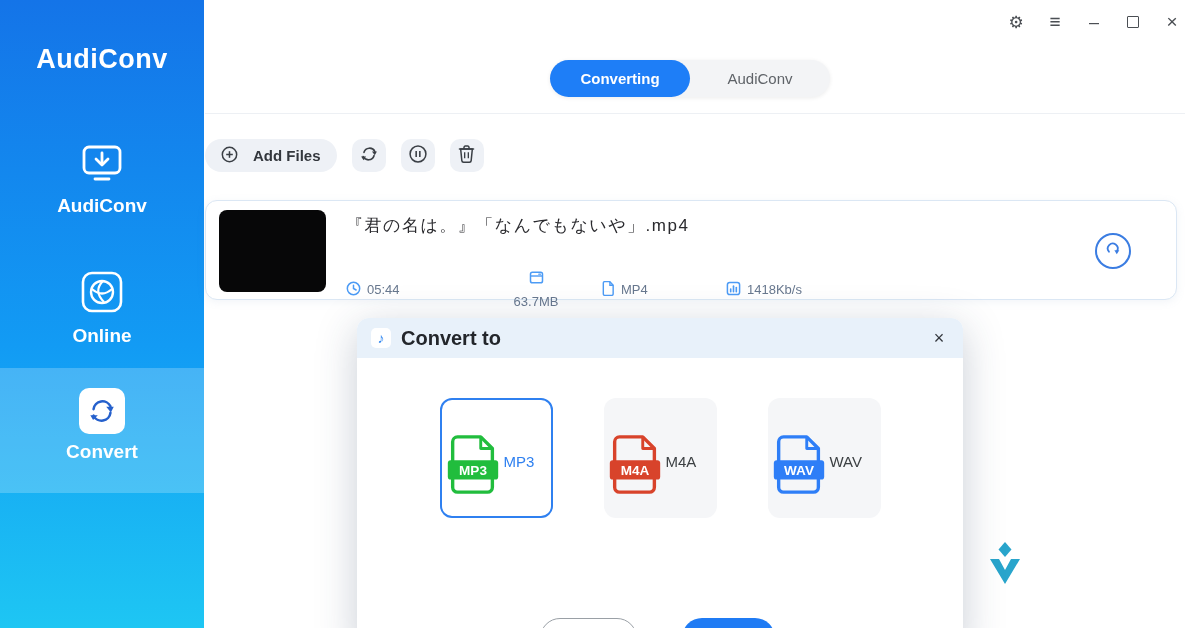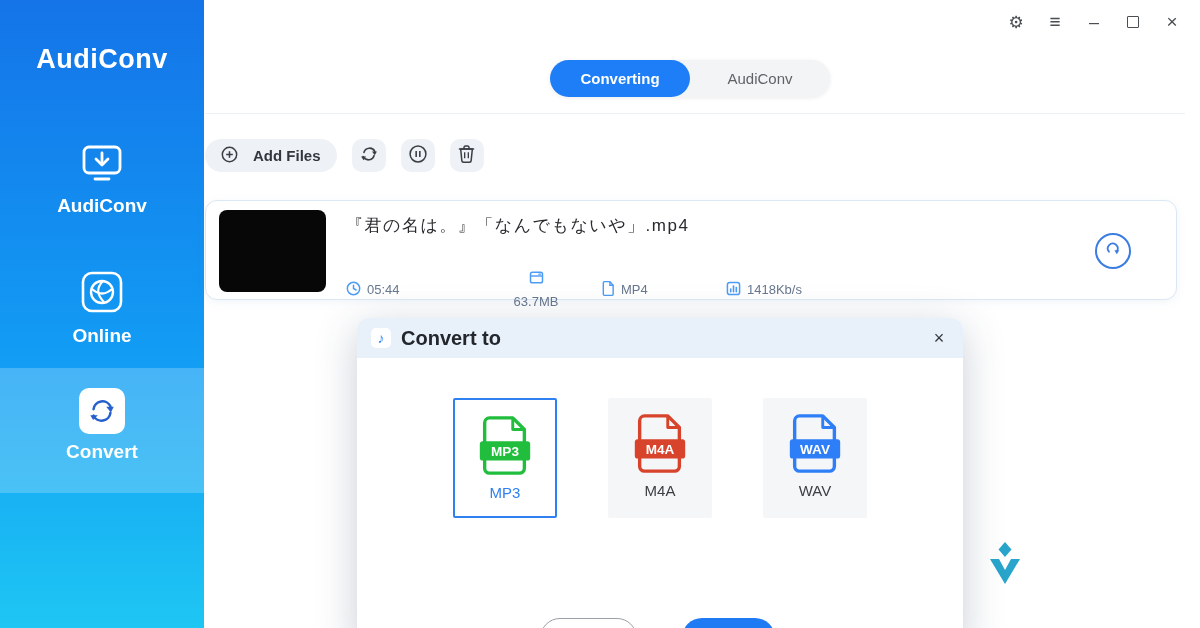--- a/index.html
+++ b/index.html
@@ -76,22 +76,22 @@
   .modal-header { height:40px; background:#e8f1fa; border-radius:12px 12px 0 0;
     display:flex; align-items:center; padding:0 14px; }
   .modal-app-icon { width:20px; height:20px; background:#fff; border-radius:5px;
     display:flex; align-items:center; justify-content:center; color:#2f86f0;
     font-size:14px; }
   .modal-title { margin-left:10px; font-size:20px; font-weight:600; color:#23262b; }
   .modal-close { margin-left:auto; font-size:18px; color:#33373d; cursor:pointer;
     width:20px; text-align:center; }
   .formats { position:absolute; left:0; top:80px; width:100%; display:flex;
     justify-content:center; gap:51px; }
-  .fmt-card { width:104px; height:120px; background:#f5f6f8; border-radius:2px;
-    display:flex; flex-direction:column; align-items:center; cursor:pointer; }
+  .fmt-card { width:113px; height:120px; background:#f5f6f8; border-radius:12px;
+    display:flex; flex-direction:row; align-items:center; cursor:pointer; }
   .fmt-card.selected { background:#fff; border:2px solid #2f80f0; }
   .fmt-card svg { margin-top:14px; }
   .fmt-label { margin-top:6px; font-size:15px; color:#3c4043; }
   .fmt-card.selected .fmt-label { color:#2f80f0; }
   .quality-row { position:absolute; left:0; top:238px; width:100%; display:flex;
     justify-content:center; align-items:center; }
   .quality-label { font-size:15.5px; font-weight:600; color:#1f2328; margin-right:10px; }
   .quality-select { position:relative; height:30px; border:1px solid #c6ccd4;
     border-radius:8px; background:#fff; display:flex; align-items:center;
     padding:0 32px 0 14px; font-size:15px; color:#1f2328; cursor:pointer; }

